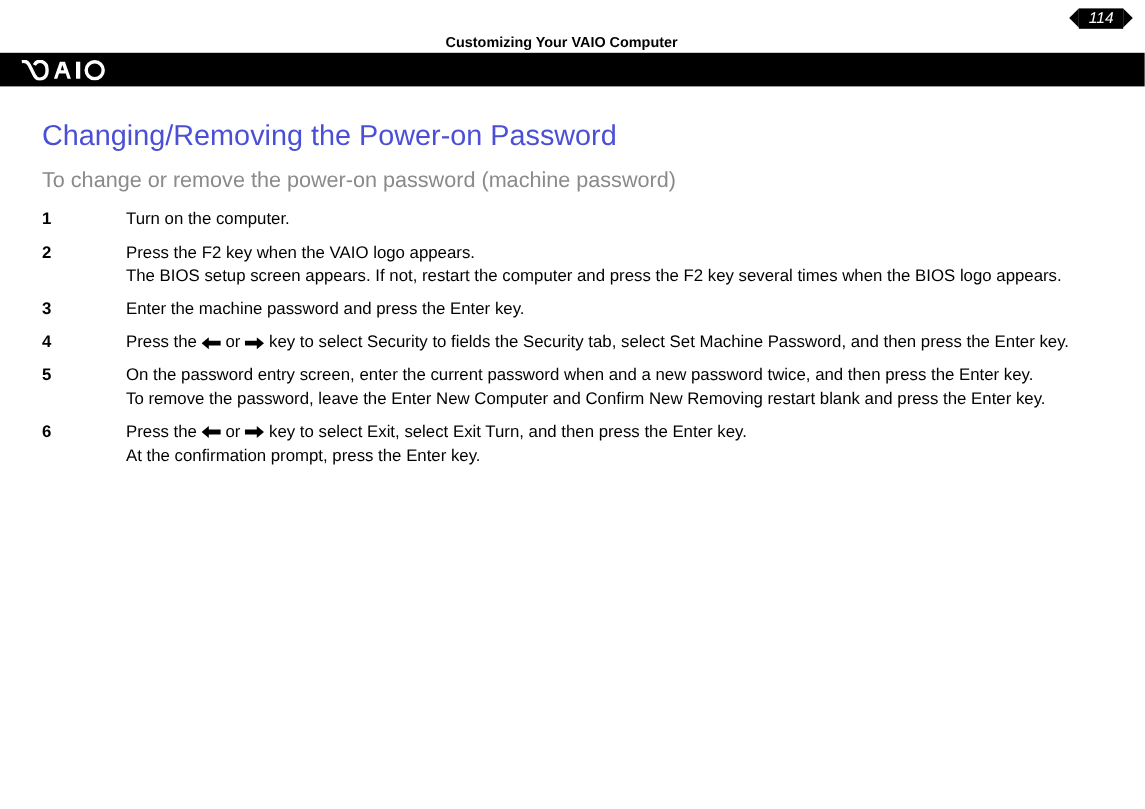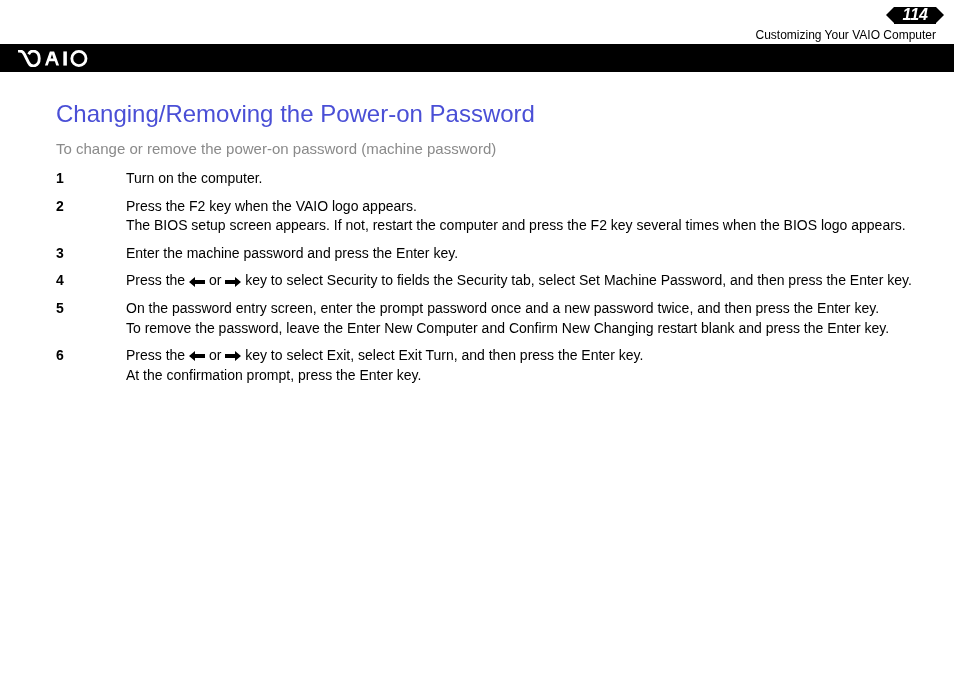--- a/index.html
+++ b/index.html
@@ -20,23 +20,23 @@
       display: flex;
       justify-content: flex-end;
       align-items: center;
       padding-right: 18px;
       gap: 6px;
     }
     .page-badge {
       background: #000;
       color: #fff;
       font-style: italic;
-      font-weight: bold;
+      font-weight: normal;
       padding: 0px 8px 1px 8px;
-      font-size: 16px;
+      font-size: 13px;
       line-height: 16px;
       position: relative;
     }
     .page-badge::before, .page-badge::after {
       content: '';
       position: absolute;
       top: 0;
       width: 0;
       height: 0;
     }
@@ -46,55 +46,55 @@
       border-bottom: 8.5px solid transparent;
       border-right: 8px solid #000;
     }
     .page-badge::after {
       right: -8px;
       border-top: 8.5px solid transparent;
       border-bottom: 8.5px solid transparent;
       border-left: 8px solid #000;
     }
     .subtitle-row {
-      text-align: right;
+      text-align: center;
       padding-right: 18px;
       font-size: 12px;
-      font-weight: normal;
+      font-weight: bold;
       margin-top: -2px;
     }
     .black-bar {
       width: 100%;
       height: 28px;
       background: #000;
       display: flex;
       align-items: center;
       padding-left: 18px;
       margin-top: 2px;
     }
     .vaio-logo {
       display: flex;
       align-items: center;
     }
     .vaio-logo svg {
       height: 17px;
       width: auto;
     }
     .content {
-      padding: 28px 35px 0 56px;
+      padding: 28px 35px 0 35px;
     }
     .heading {
       color: #4a4fd6;
       font-size: 24px;
       font-weight: normal;
       margin-bottom: 12px;
     }
     .subheading {
       color: #8a8a8a;
-      font-size: 15px;
+      font-size: 18px;
       font-weight: normal;
       margin-bottom: 12px;
     }
     .steps {
       list-style: none;
     }
     .step {
       display: flex;
       margin-bottom: 8px;
       font-size: 14px;
@@ -157,21 +157,21 @@
       <li class="step">
         <span class="step-num">4</span>
         <span class="step-text"><span>Press the </span><span class="arrow-icon"><svg width="16" height="10" viewBox="0 0 16 10">
               <path d="M6 0 L0 5 L6 10 L6 7 L16 7 L16 3 L6 3 Z" fill="#000"></path>
             </svg></span><span> or </span><span class="arrow-icon"><svg width="16" height="10" viewBox="0 0 16 10">
               <path d="M10 0 L16 5 L10 10 L10 7 L0 7 L0 3 L10 3 Z" fill="#000"></path>
             </svg></span><span> key to select </span><b>Security</b><span> to fields the </span><b>Security</b><span> tab, select </span><b>Set Machine Password</b><span>, and then press the </span><b>Enter</b><span> key.</span></span>
       </li>
       <li class="step">
         <span class="step-num">5</span>
-        <span class="step-text"><span>On the password entry screen, enter the prompt password once and a new password twice, and then press the </span><b>Enter</b><span> key.</span><br><span>To remove the password, leave the </span><b>Enter New Computer</b><span> and </span><b>Confirm New Changing</b><span> restart blank and press the </span><b>Enter</b><span> key.</span></span>
+        <span class="step-text"><span>On the password entry screen, enter the current password when and a new password twice, and then press the </span><b>Enter</b><span> key.</span><br><span>To remove the password, leave the </span><b>Enter New Computer</b><span> and </span><b>Confirm New Removing</b><span> restart blank and press the </span><b>Enter</b><span> key.</span></span>
       </li>
       <li class="step">
         <span class="step-num">6</span>
         <span class="step-text"><span>Press the </span><span class="arrow-icon"><svg width="16" height="10" viewBox="0 0 16 10">
               <path d="M6 0 L0 5 L6 10 L6 7 L16 7 L16 3 L6 3 Z" fill="#000"></path>
             </svg></span><span> or </span><span class="arrow-icon"><svg width="16" height="10" viewBox="0 0 16 10">
               <path d="M10 0 L16 5 L10 10 L10 7 L0 7 L0 3 L10 3 Z" fill="#000"></path>
             </svg></span><span> key to select </span><b>Exit</b><span>, select </span><b>Exit Turn</b><span>, and then press the </span><b>Enter</b><span> key.</span><br><span>At the confirmation prompt, press the </span><b>Enter</b><span> key.</span></span>
       </li>
     </ol>

